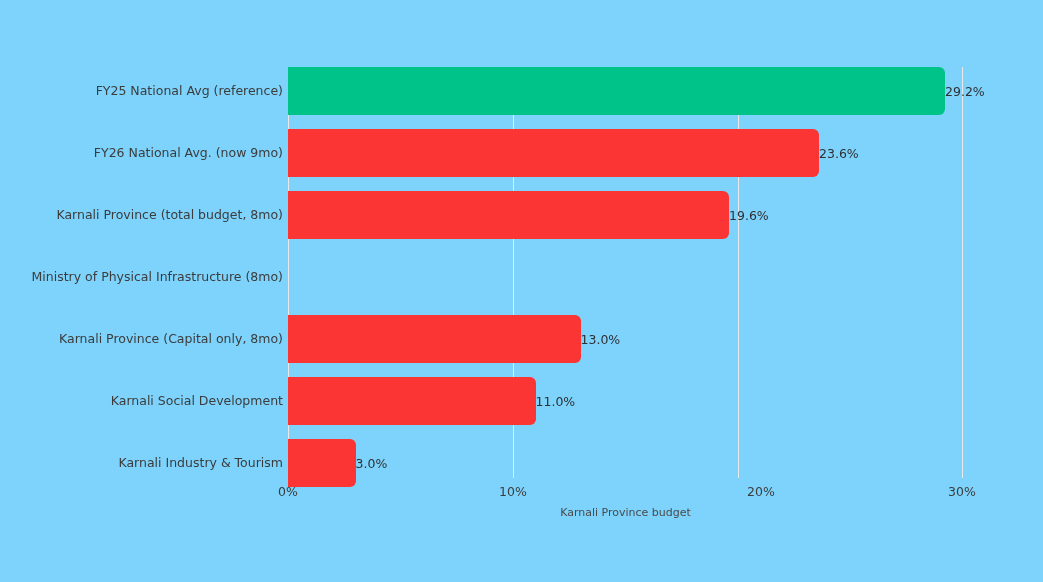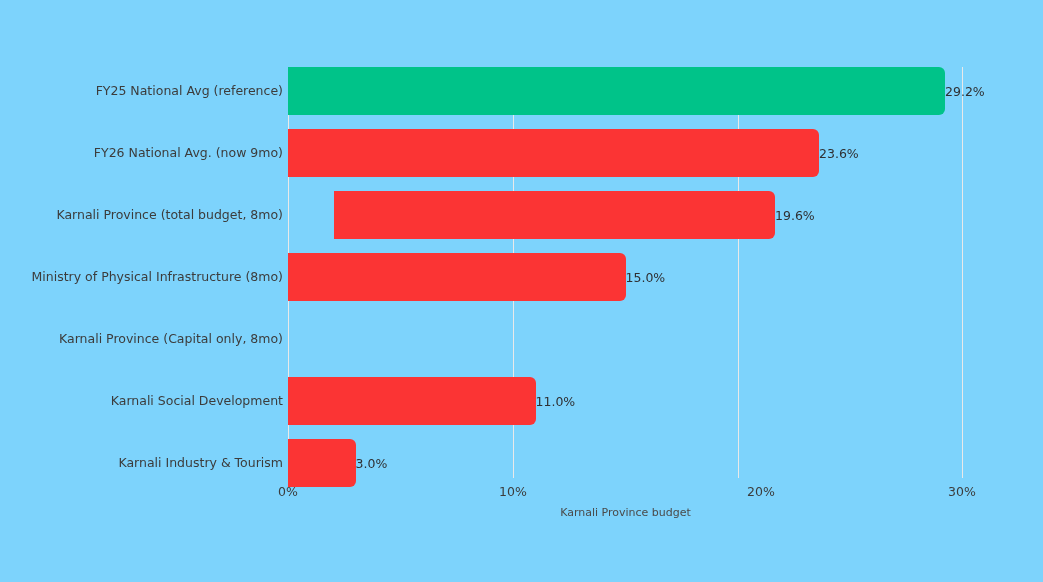--- a/index.html
+++ b/index.html
@@ -130,27 +130,27 @@
 
   <div class="bars-layer">
     <div class="bar-row" style="top:0px;">
       <div class="bar" style="width: 657px; background: rgb(0, 195, 137);"></div>
       <div class="bar-value" style="left: 657px;">29.2%</div>
     </div>
     <div class="bar-row" style="top:62px;">
       <div class="bar" style="width: 531px; background: rgb(251, 52, 52);"></div>
       <div class="bar-value" style="left: 531px;">23.6%</div>
     </div>
-    <div class="bar-row" style="top:124px;margin-left:46px;">
+    <div class="bar-row" style="top:124px;">
       <div class="bar" style="width: 441px; background: rgb(251, 52, 52);"></div>
       <div class="bar-value" style="left: 441px;">19.6%</div>
     </div>
-    <div class="bar-row" style="top:186px;">
-      <div class="bar" style="width: 337.5px; background: rgb(251, 52, 52);"></div>
-      <div class="bar-value" style="left: 337.5px;">15.0%</div>
+    <div class="bar-row" style="top:248px;">
+      <div class="bar" style="width: 292.5px; background: rgb(251, 52, 52);"></div>
+      <div class="bar-value" style="left: 292.5px;">13.0%</div>
     </div>
     <div class="bar-row" style="top:310px;">
       <div class="bar" style="width: 247.5px; background: rgb(251, 52, 52);"></div>
       <div class="bar-value" style="left: 247.5px;">11.0%</div>
     </div>
     <div class="bar-row" style="top:372px;">
       <div class="bar" style="width: 67.5px; background: rgb(251, 52, 52);"></div>
       <div class="bar-value" style="left: 67.5px;">3.0%</div>
     </div>
   </div>

